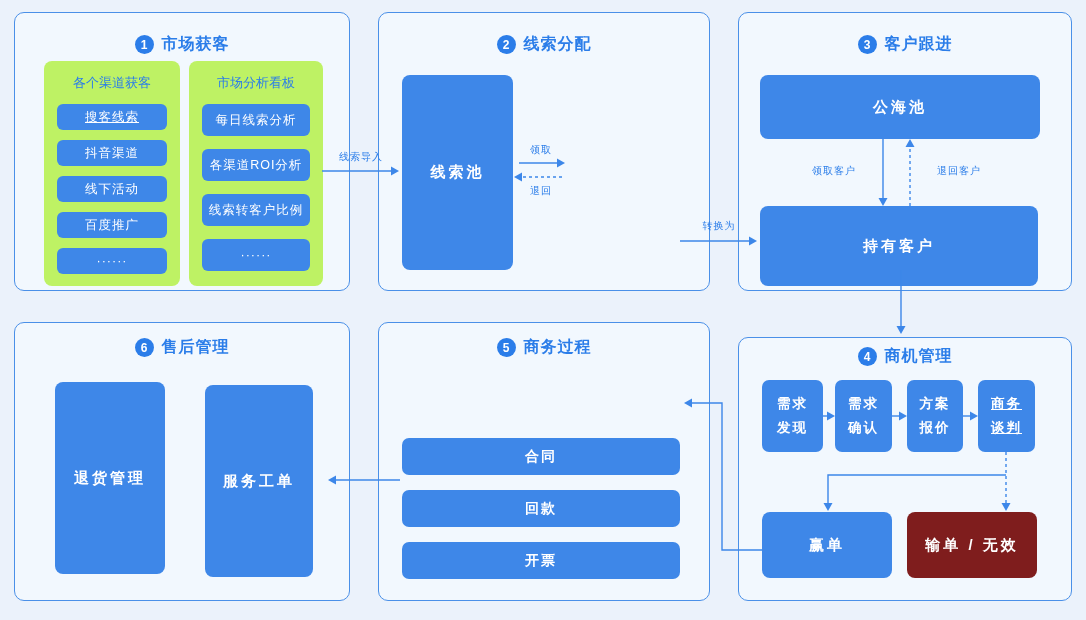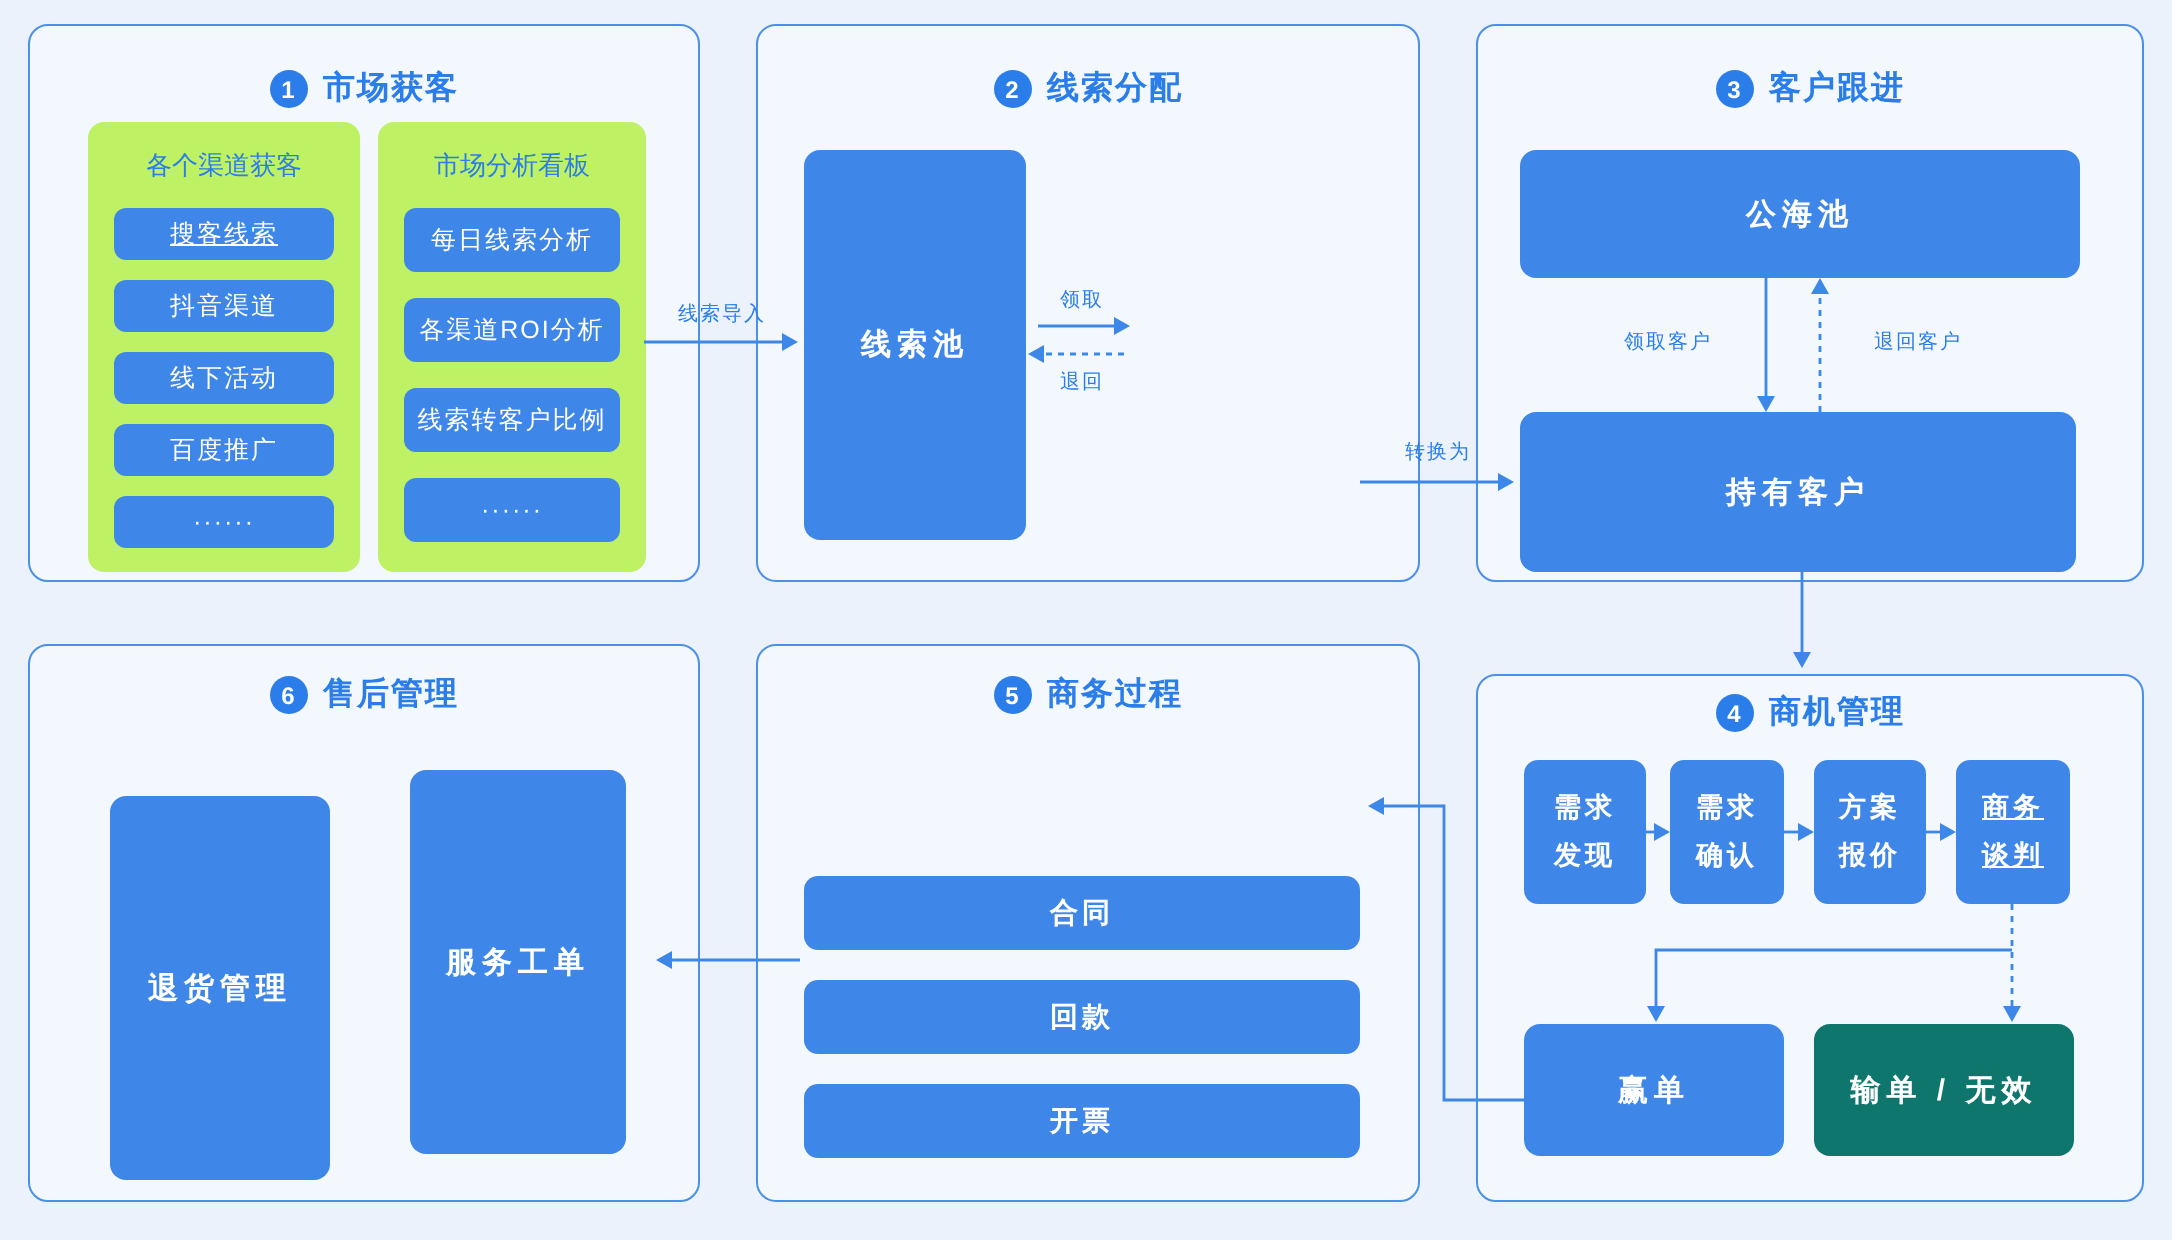--- a/index.html
+++ b/index.html
@@ -29,21 +29,21 @@
     background:#3e87e8;border-radius:6px;color:#ffffff;font-size:12.5px;font-weight:500;
     display:flex;align-items:center;justify-content:center;letter-spacing:1px;
   }
   .node{
     position:absolute;background:#3e87e8;border-radius:8px;color:#ffffff;
     display:flex;align-items:center;justify-content:center;box-sizing:border-box;
     font-weight:600;letter-spacing:3px;font-size:15px;text-align:center;
   }
   .node.bar{border-radius:7px;font-size:14px;letter-spacing:2px;}
   .node.stage{font-size:13.5px;letter-spacing:2px;line-height:1.75;padding:0 12px;border-radius:7px;}
-  .node.light{background:#0f766e;}
+  .node.light{background:#7f1d1d;}
   .arrow-label{
     position:absolute;transform:translateX(-50%);color:#2b7de9;font-size:10px;
     white-space:nowrap;letter-spacing:1px;
   }
   svg.overlay{position:absolute;left:0;top:0;pointer-events:none;}
 </style>
 </head>
 <body>
 
 <div class="canvas">
@@ -117,21 +117,21 @@
   <div class="node bar" style="left:402px;top:438px;width:278px;height:37px;">合同</div>
   <div class="node bar" style="left:402px;top:490px;width:278px;height:37px;">回款</div>
   <div class="node bar" style="left:402px;top:542px;width:278px;height:37px;">开票</div>
 
   <div class="panel" style="left:14px;top:322px;width:336px;height:279px;">
     <div class="panel-title" style="top:14px;">
       <span class="badge">6</span>
       <span>售后管理</span>
     </div>
   </div>
-  <div class="node" style="left:55px;top:398px;width:110px;height:192px;">退货管理</div>
+  <div class="node" style="left:55px;top:382px;width:110px;height:192px;">退货管理</div>
   <div class="node" style="left:205px;top:385px;width:108px;height:192px;">服务工单</div>
 
   <div class="arrow-label" style="left:361px;top:150px;">线索导入</div>
   <div class="arrow-label" style="left:719px;top:219px;">转换为</div>
 
   <svg class="overlay" width="1086" height="620" viewBox="0 0 1086 620">
     <g stroke="#3d87e9" stroke-width="1.4" fill="none">
 
       <line x1="322" y1="171" x2="391" y2="171"></line>
 

